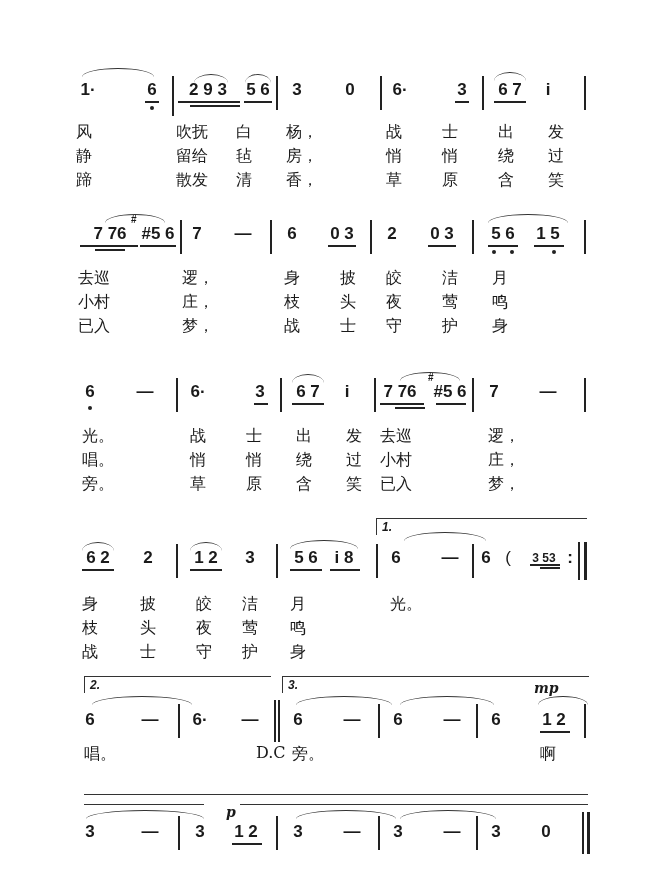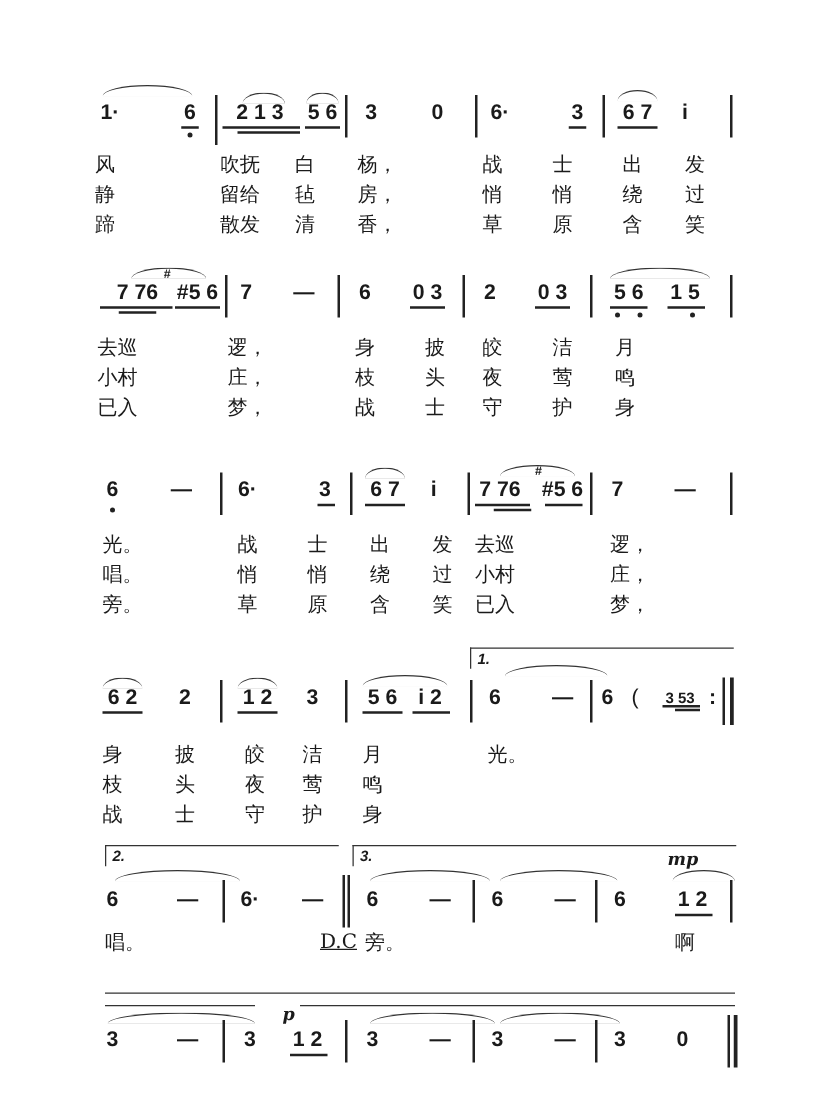--- a/index.html
+++ b/index.html
@@ -25,21 +25,21 @@
 <body>
 
 <div class="sys" style="top:60px;height:140px;">
   <div class="slur" style="left:82px;top:8px;width:72px;"></div>
   <span class="note" style="left:88px;top:20px;">1·</span>
   <span class="note" style="left:152px;top:20px;">6</span>
   <div class="ul" style="left:145px;top:41px;width:14px;"></div>
   <div class="dot" style="left:150px;top:46px;"></div>
   <div class="bar" style="left:172px;top:16px;height:40px;"></div>
   <div class="slur" style="left:194px;top:14px;width:34px;"></div>
-  <span class="note" style="left:208px;top:20px;">2 1 3</span>
+  <span class="note" style="left:208px;top:20px;">2 9 3</span>
   <div class="ul" style="left:178px;top:41px;width:62px;"></div>
   <div class="ul" style="left:190px;top:45px;width:50px;"></div>
   <div class="slur" style="left:245px;top:14px;width:26px;"></div>
   <span class="note" style="left:258px;top:20px;">5 6</span>
   <div class="ul" style="left:244px;top:41px;width:28px;"></div>
   <div class="bar" style="left:276px;top:16px;height:34px;"></div>
   <span class="note" style="left:297px;top:20px;">3</span>
   <span class="note" style="left:350px;top:20px;">0</span>
   <div class="bar" style="left:380px;top:16px;height:34px;"></div>
   <span class="note" style="left:400px;top:20px;">6·</span>
@@ -195,21 +195,21 @@
   <span class="note" style="left:148px;top:36px;">2</span>
   <div class="bar" style="left:176px;top:32px;height:34px;"></div>
   <div class="slur" style="left:190px;top:30px;width:32px;"></div>
   <span class="note" style="left:206px;top:36px;">1 2</span>
   <div class="ul" style="left:190px;top:57px;width:32px;"></div>
   <span class="note" style="left:250px;top:36px;">3</span>
   <div class="bar" style="left:276px;top:32px;height:34px;"></div>
   <div class="slur" style="left:290px;top:28px;width:68px;"></div>
   <span class="note" style="left:306px;top:36px;">5 6</span>
   <div class="ul" style="left:290px;top:57px;width:32px;"></div>
-  <span class="note" style="left:344px;top:36px;">i 2</span>
+  <span class="note" style="left:344px;top:36px;">i 8</span>
   <div class="ul" style="left:330px;top:57px;width:30px;"></div>
   <div class="bar" style="left:376px;top:32px;height:34px;"></div>
   <div class="slur" style="left:404px;top:20px;width:82px;"></div>
   <span class="note" style="left:396px;top:36px;">6</span>
   <span class="note" style="left:450px;top:36px;">—</span>
   <div class="bar" style="left:472px;top:32px;height:34px;"></div>
   <span class="note" style="left:486px;top:36px;">6</span>
   <span class="note" style="left:508px;top:36px;font-weight:normal;">(</span>
   <span class="note" style="left:544px;top:36px;font-size:12px;">3 53</span>
   <div class="ul" style="left:530px;top:52px;width:30px;"></div>
@@ -261,21 +261,21 @@
   <span class="note" style="left:398px;top:38px;">6</span>
   <span class="note" style="left:452px;top:38px;">—</span>
   <div class="bar" style="left:476px;top:32px;height:34px;"></div>
   <span class="note" style="left:496px;top:38px;">6</span>
   <div class="slur" style="left:538px;top:24px;width:50px;"></div>
   <span class="note" style="left:554px;top:38px;">1 2</span>
   <div class="ul" style="left:540px;top:59px;width:30px;"></div>
   <div class="bar" style="left:584px;top:32px;height:34px;"></div>
 
   <span class="lyr" style="left:84px;top:72px;">唱。</span>
-  <span class="dc" style="left:256px;top:71px;text-decoration:underline;">D.C</span>
+  <span class="dc" style="left:256px;top:71px;">D.C</span>
   <span class="lyr" style="left:292px;top:72px;">旁。</span>
   <span class="lyr" style="left:540px;top:72px;">啊</span>
 </div>
 
 <div class="sys" style="top:782px;height:90px;">
   <div style="position:absolute;left:84px;top:12px;width:504px;border-top:1.5px solid #333;"></div>
   <div style="position:absolute;left:84px;top:22px;width:120px;border-top:1.5px solid #333;"></div>
   <div class="slur" style="left:86px;top:28px;width:118px;"></div>
   <span class="dyn" style="left:226px;top:22px;">p</span>
   <div style="position:absolute;left:240px;top:22px;width:348px;border-top:1.5px solid #333;"></div>

